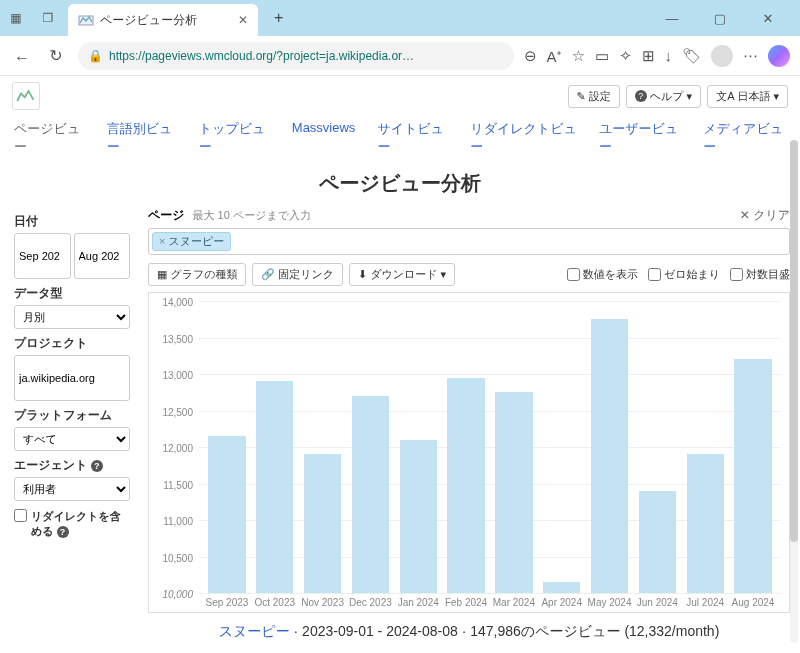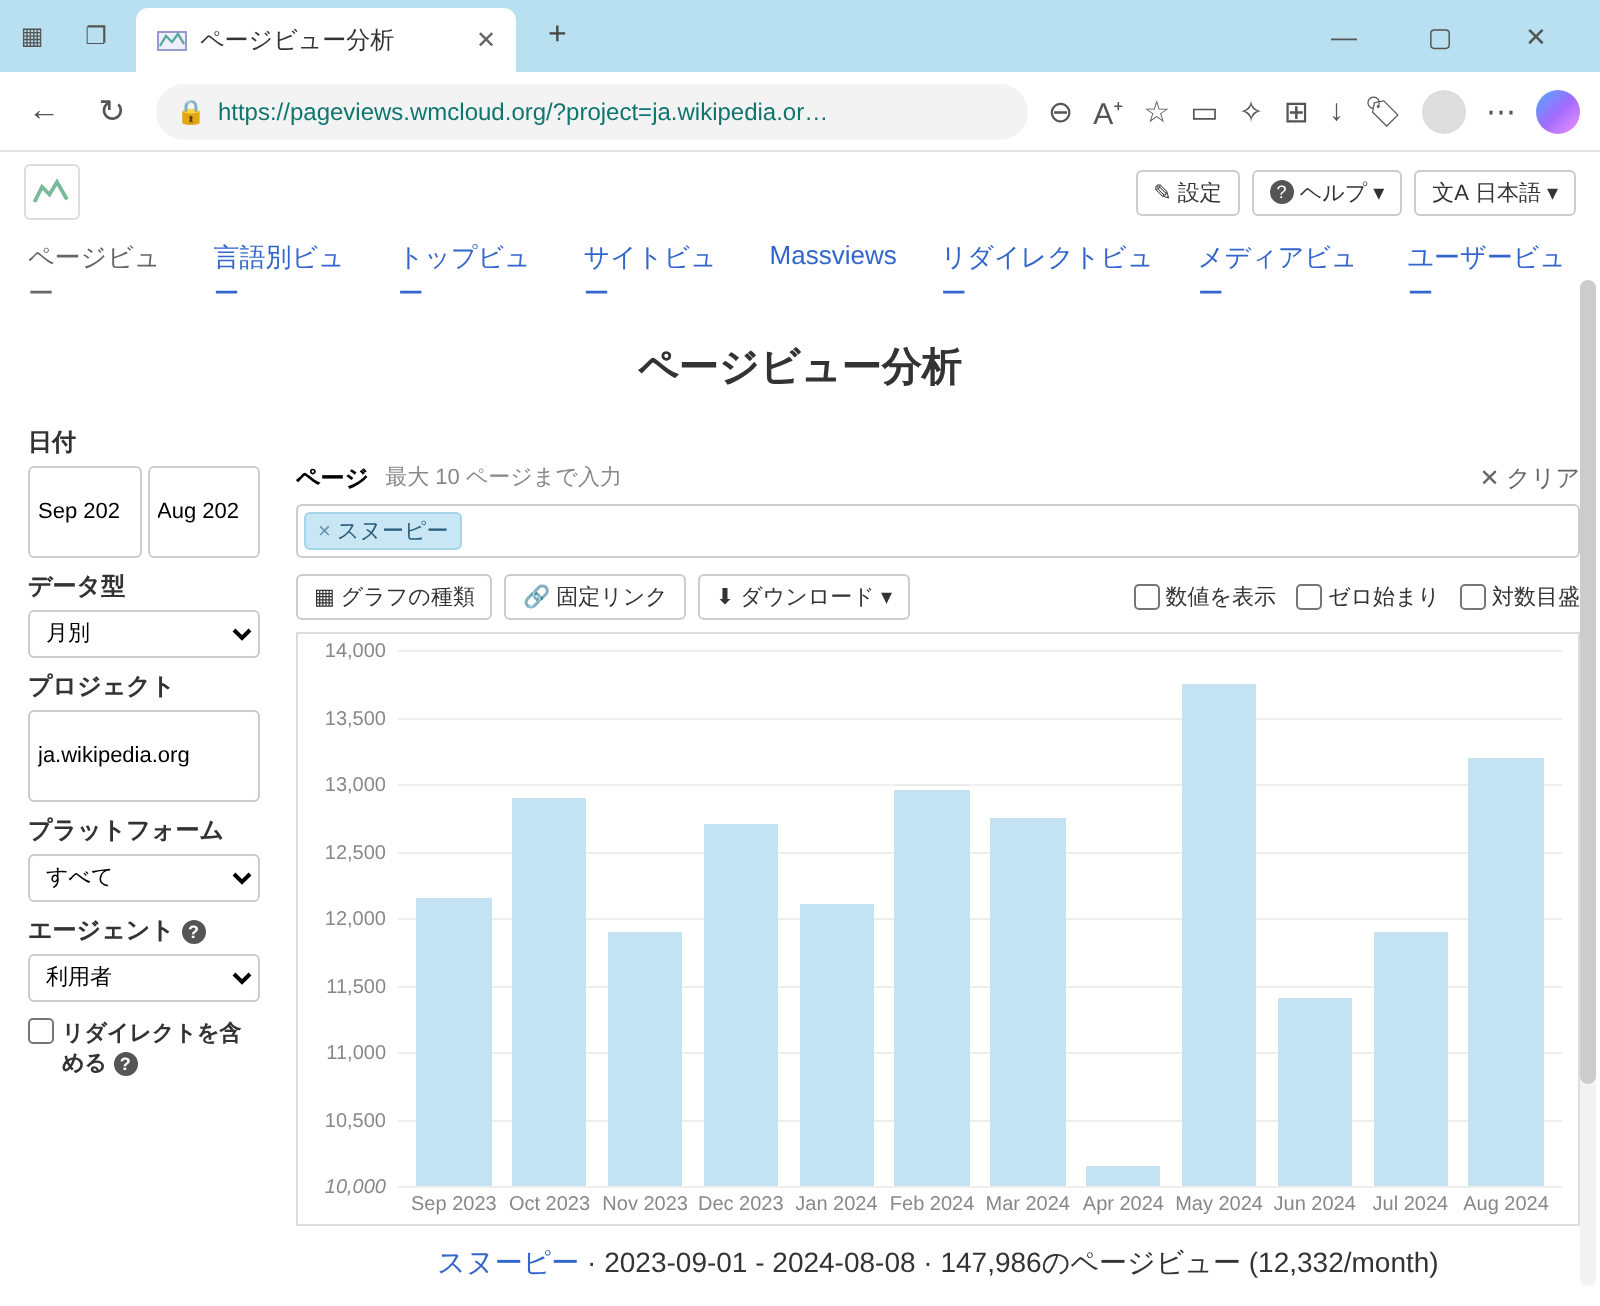--- a/index.html
+++ b/index.html
@@ -38,21 +38,21 @@
 .main { display: flex; flex: 1; overflow: hidden; padding: 0 10px; }
 .sidebar { width: 126px; padding: 0 6px 0 4px; font-size: 12px; color: #333; }
 .sidebar h3 { font-size: 15px; font-weight: 700; text-align: center; margin-bottom: 8px; }
 .sb-label { font-weight: 700; font-size: 12px; margin: 6px 0 3px; }
 .sb-row { display: flex; gap: 3px; }
 .sb-input { border: 1px solid #ccc; border-radius: 3px; padding: 16px 4px; font-size: 11px; width: 100%; background: #fff; }
 .sb-select { border: 1px solid #ccc; border-radius: 3px; padding: 4px; font-size: 11px; width: 100%; background: #fff; }
 .sb-check { display: flex; gap: 4px; align-items: flex-start; font-size: 11px; font-weight: 700; margin-top: 8px; }
 .help-badge { display: inline-block; width: 12px; height: 12px; border-radius: 50%; background: #555; color: #fff; font-size: 9px; text-align: center; line-height: 12px; }
 .chart-area { flex: 1; display: flex; flex-direction: column; padding-left: 12px; }
-.page-row { display: flex; align-items: flex-start; gap: 8px; font-size: 12px; margin-bottom: 4px; margin-top: 24px; }
+.page-row { display: flex; align-items: center; gap: 8px; font-size: 12px; margin-bottom: 4px; }
 .page-row .lbl { font-weight: 700; }
 .page-row .hint { color: #888; font-size: 11px; }
 .page-row .clear { margin-left: auto; color: #666; font-size: 12px; }
 .token-input { border: 1px solid #ccc; border-radius: 3px; padding: 3px; display: flex; gap: 4px; margin-bottom: 8px; }
 .token { background: #c9e6f5; border: 1px solid #a8d4ea; border-radius: 3px; padding: 1px 6px; font-size: 11px; color: #2a5d7a; }
 .token .x { margin-right: 3px; color: #6792aa; }
 .controls-row { display: flex; align-items: center; gap: 6px; margin-bottom: 6px; font-size: 11px; }
 .ctl-btn { border: 1px solid #ccc; border-radius: 3px; padding: 3px 8px; background: #fff; color: #333; display: flex; align-items: center; gap: 3px; }
 .check-group { margin-left: auto; display: flex; gap: 10px; color: #333; }
 .check-group label { display: flex; gap: 3px; align-items: center; }
@@ -140,25 +140,25 @@
             <span>日本語</span>
             <span>▾</span>
           </div>
       </div>
     </div>
 
     <div class="nav">
       <a class="active">ページビュー</a>
       <a>言語別ビュー</a>
       <a>トップビュー</a>
+      <a>Massviews</a>
       <a>サイトビュー</a>
-      <a>Massviews</a>
       <a>リダイレクトビュー</a>
+      <a>ユーザービュー</a>
       <a>メディアビュー</a>
-      <a>ユーザービュー</a>
     </div>
 
     <div class="title-block">
       <h1>ページビュー分析</h1>
     </div>
 
     <div class="main">
       <div class="sidebar">
         <div class="sb-label">日付</div>
         <div class="sb-row">

